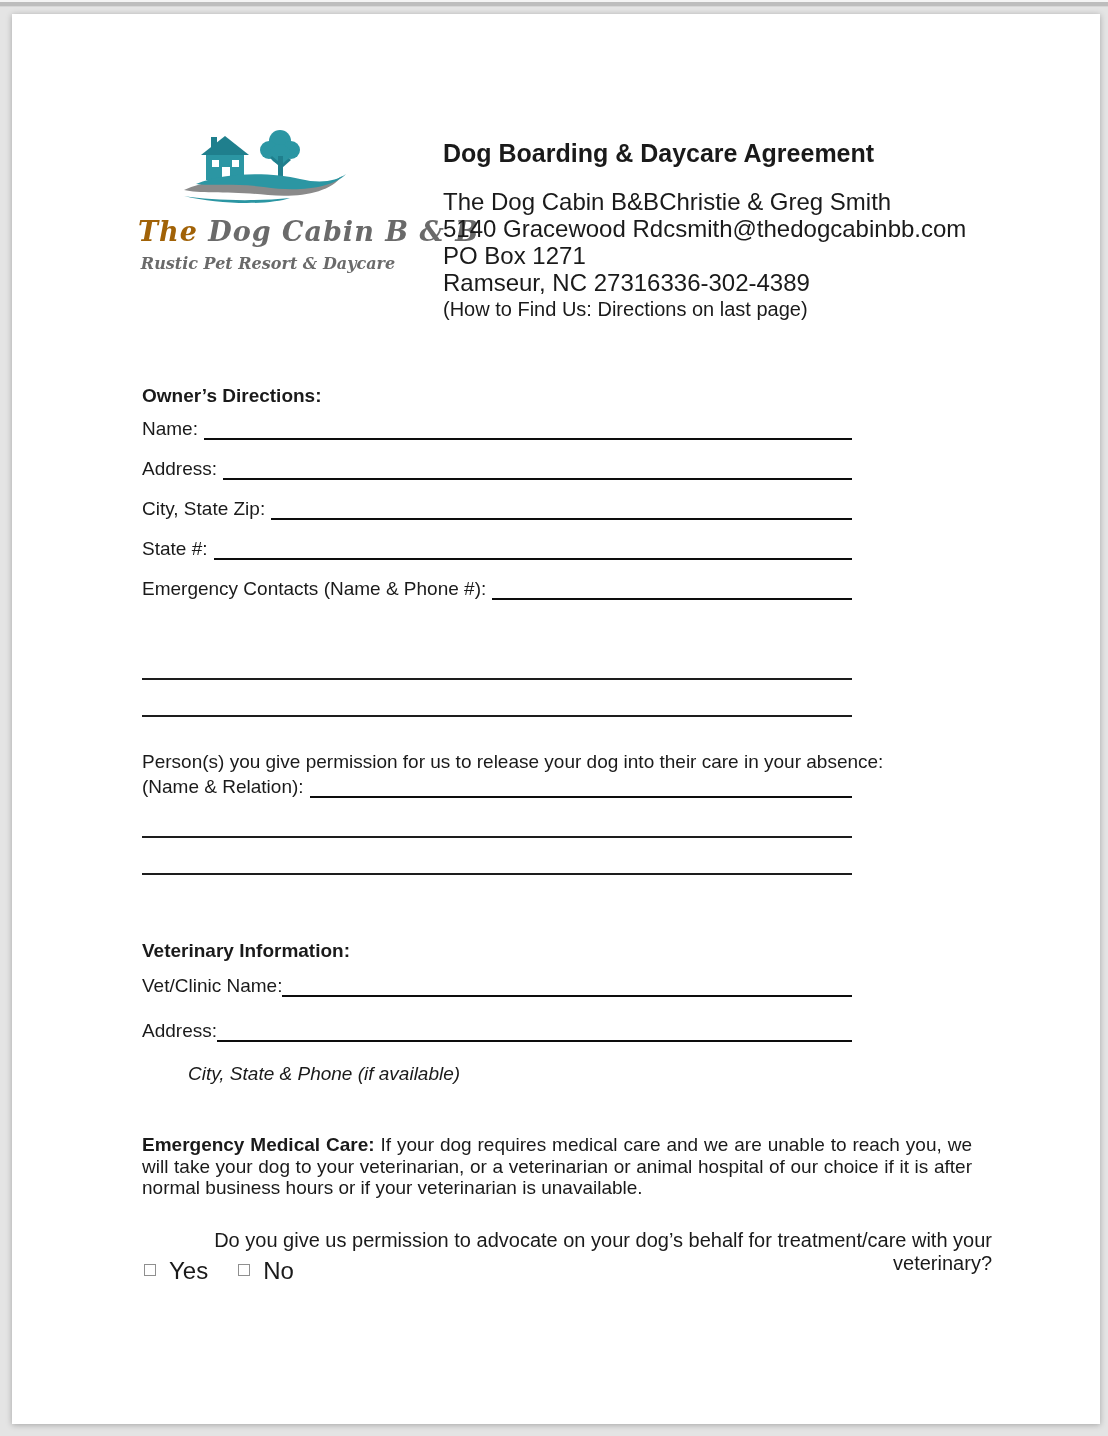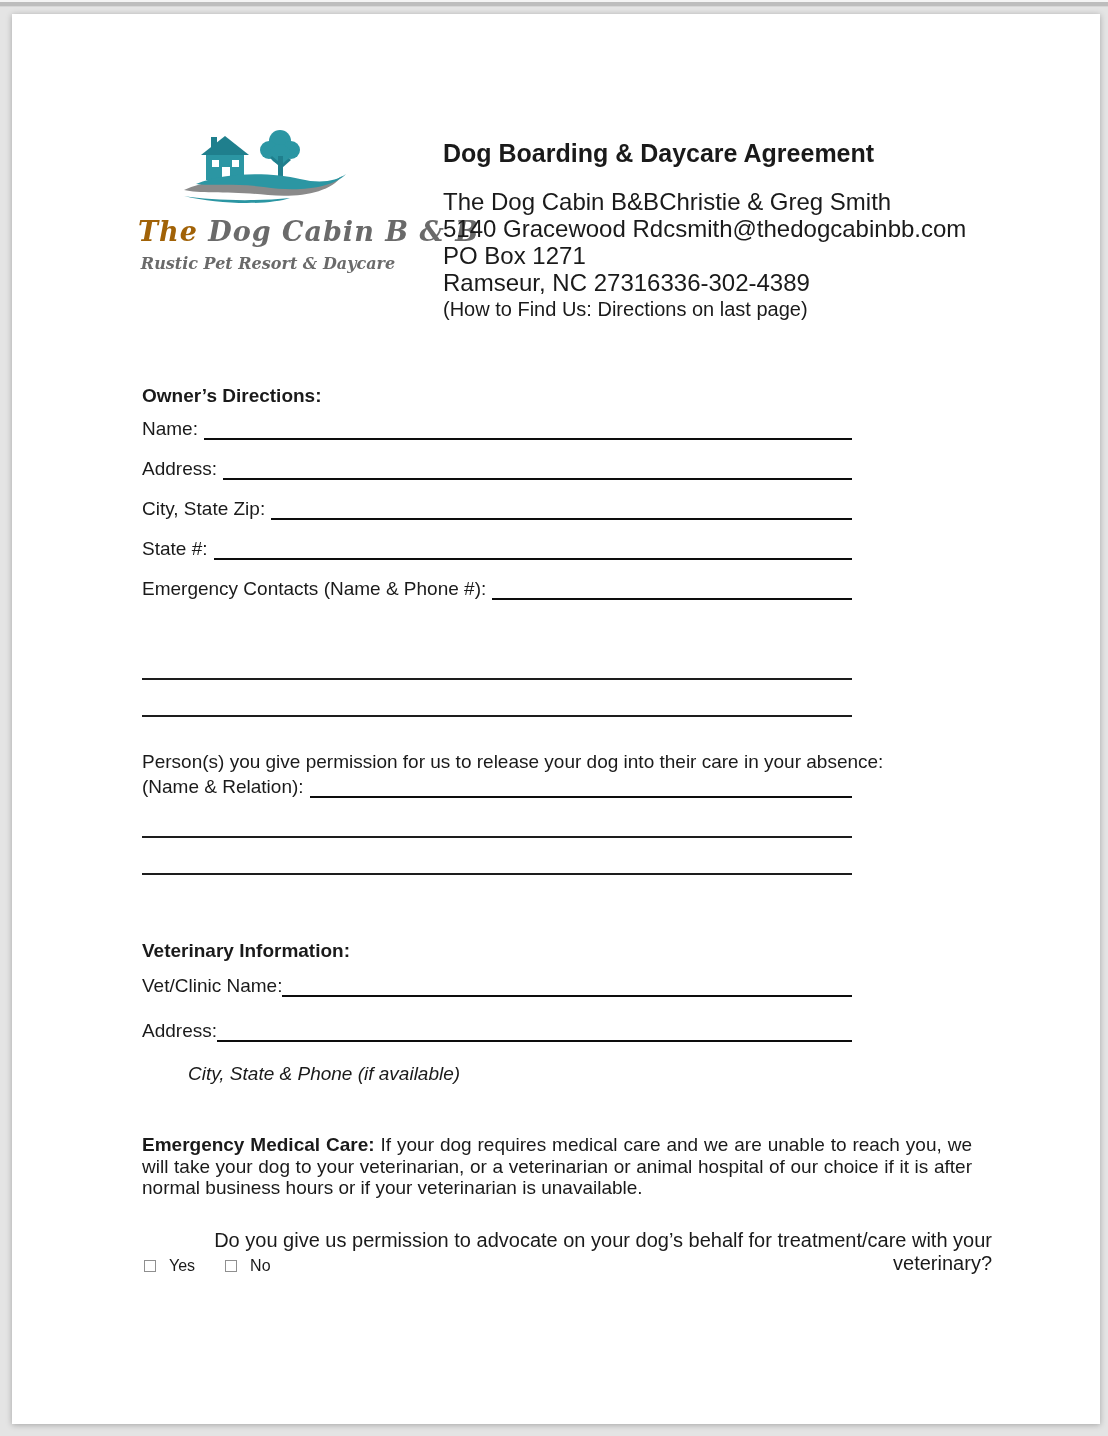--- a/index.html
+++ b/index.html
@@ -57,21 +57,21 @@
   .vet-field1 { position:absolute; left:130px; top:953px; width:710px; }
   .vet-field2 { position:absolute; left:130px; top:998px; width:710px; }
   .vet-field1 .frow, .vet-field2 .frow { height:30px; }
   .vet-subnote { position:absolute; left:176px; top:1049px; font-size:19px; font-style:italic; }
   .em-para {
     position:absolute; left:130px; top:1120px; width:830px;
     font-size:19px; line-height:21.5px; text-align:justify;
   }
   .question { position:absolute; left:130px; top:1215px; width:850px; font-size:20px;text-align:right; }
   .options { position:absolute; left:132px; top:1243px; display:flex; align-items:center; }
-  .opt { display:flex; align-items:flex-end; margin-right:30px; font-size:16px; }
+  .opt { display:flex; align-items:center; margin-right:30px; font-size:24px; }
   .cbox {
     display:inline-block; width:12px; height:12px;
     border:1.5px solid #8f8f8f; background:#fff;
     margin-right:13px; margin-bottom:3px;
   }
 </style>
 </head>
 <body>
 
 <div class="topbar"></div>

